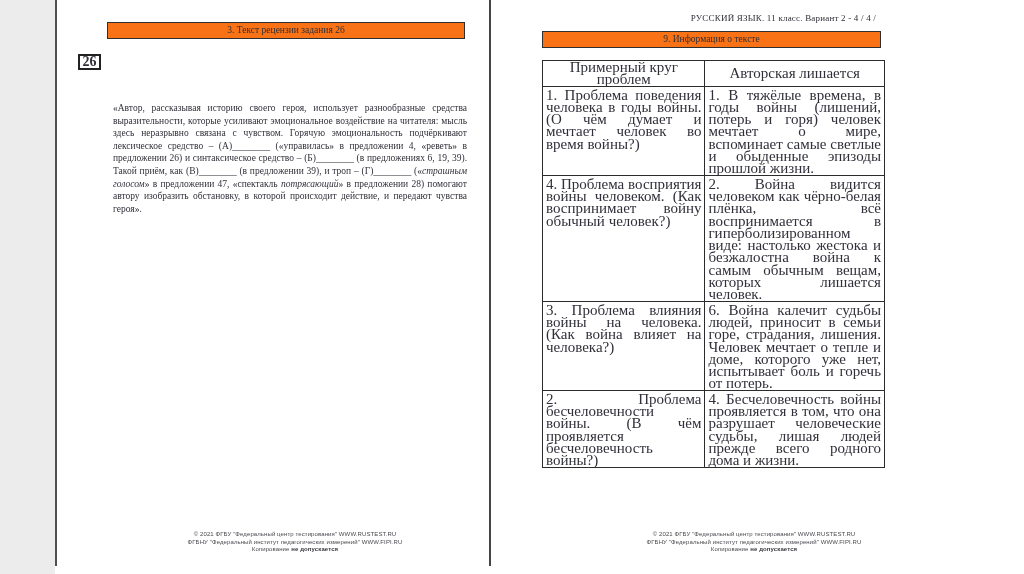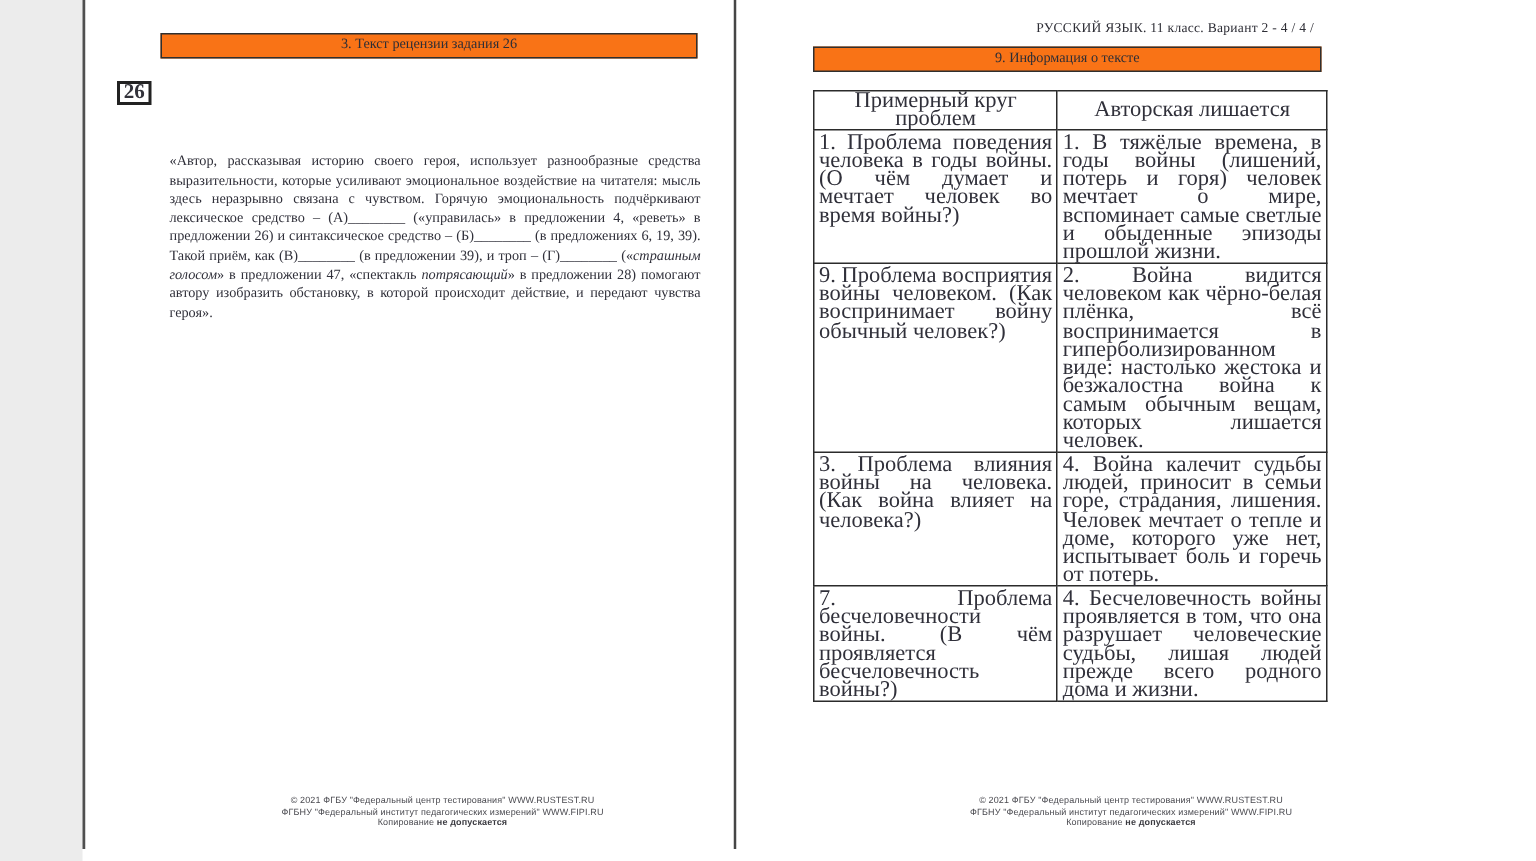--- a/index.html
+++ b/index.html
@@ -103,29 +103,29 @@
       <tbody>
           <tr class="r-head">
         <th>Примерный круг проблем</th>
         <th>Авторская лишается</th>
       </tr>
       <tr class="r1">
         <td>1. Проблема поведения человека в годы войны. (О чём думает и мечтает человек во время войны?)</td>
         <td>1. В тяжёлые времена, в годы войны (лишений, потерь и горя) человек мечтает о мире, вспоминает самые светлые и обыденные эпизоды прошлой жизни.</td>
       </tr>
       <tr class="r2">
-        <td>9. Проблема восприятия войны человеком. (Как воспринимает войну обычный человек?)</td>
+        <td>4. Проблема восприятия войны человеком. (Как воспринимает войну обычный человек?)</td>
         <td>2. Война видится человеком как чёрно-белая плёнка, всё воспринимается в гиперболизированном виде: настолько жестока и безжалостна война к самым обычным вещам, которых лишается человек.</td>
       </tr>
       <tr class="r3">
         <td>3. Проблема влияния войны на человека. (Как война влияет на человека?)</td>
-        <td>4. Война калечит судьбы людей, приносит в семьи горе, страдания, лишения. Человек мечтает о тепле и доме, которого уже нет, испытывает боль и горечь от потерь.</td>
+        <td>6. Война калечит судьбы людей, приносит в семьи горе, страдания, лишения. Человек мечтает о тепле и доме, которого уже нет, испытывает боль и горечь от потерь.</td>
       </tr>
       <tr class="r4">
-        <td>7. Проблема бесчеловечности войны. (В чём проявляется бесчеловечность войны?)</td>
+        <td>2. Проблема бесчеловечности войны. (В чём проявляется бесчеловечность войны?)</td>
         <td>4. Бесчеловечность войны проявляется в том, что она разрушает человеческие судьбы, лишая людей прежде всего родного дома и жизни.</td>
       </tr>
     </tbody>
       </table>
 
     <div class="page-footer">
       <div>© 2021   ФГБУ "Федеральный центр тестирования"   WWW.RUSTEST.RU</div>
       <div>ФГБНУ "Федеральный институт педагогических измерений"   WWW.FIPI.RU</div>
       <div><span>Копирование </span><b>не допускается</b></div>
     </div>

